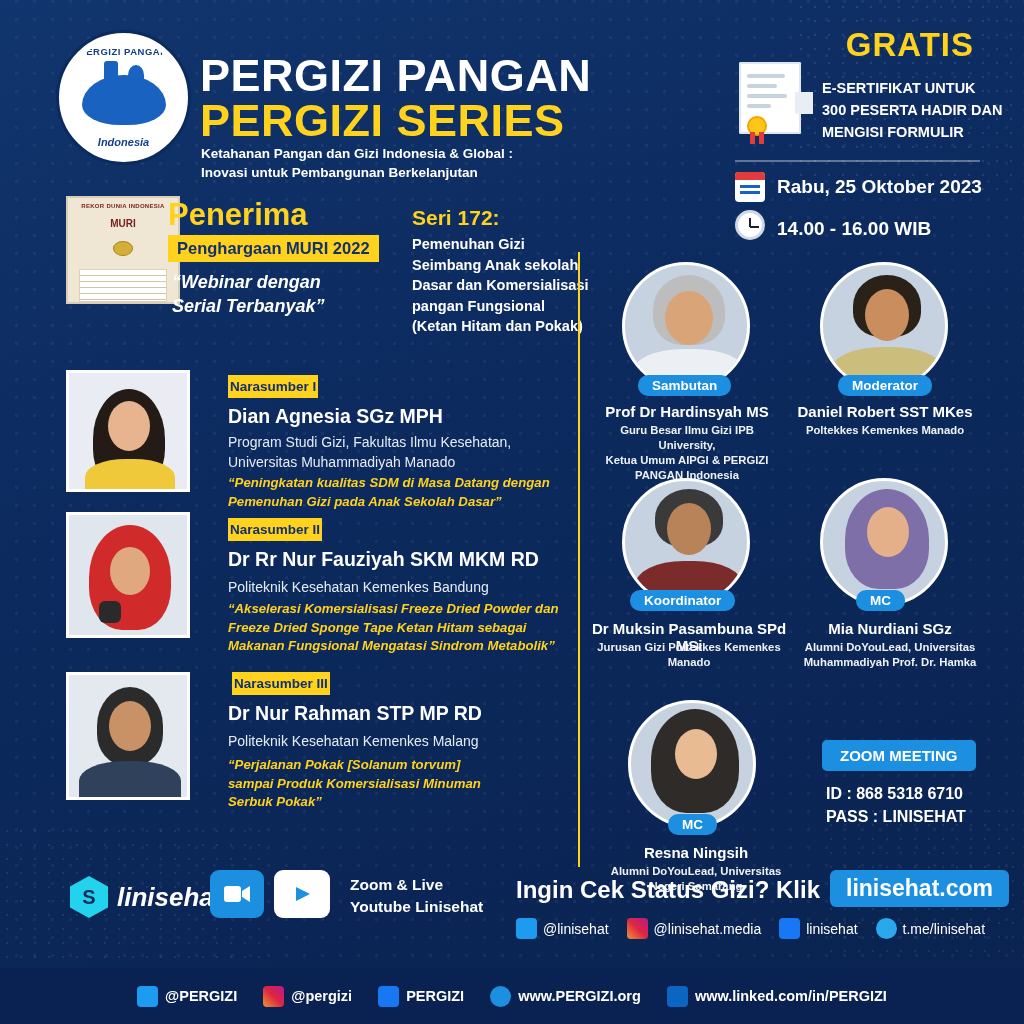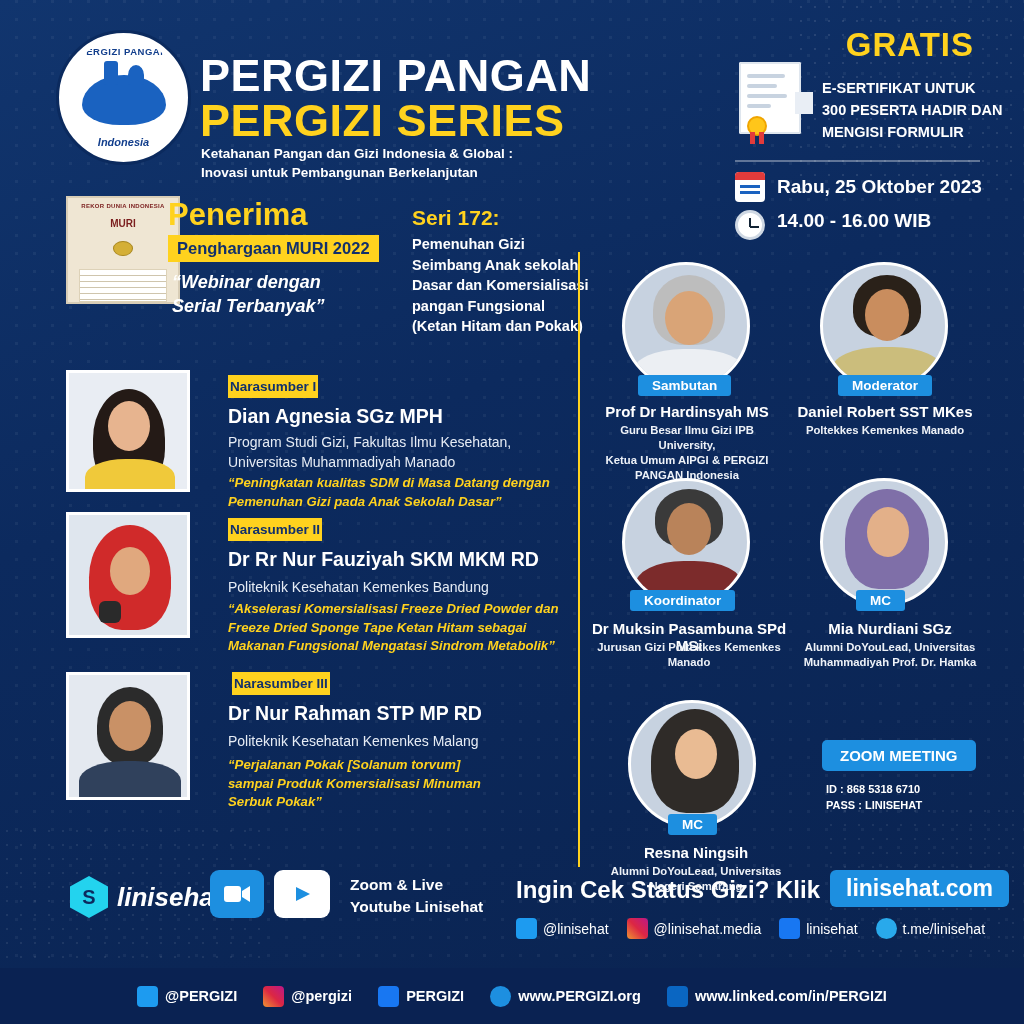--- a/index.html
+++ b/index.html
@@ -49,21 +49,21 @@
     box-shadow:0 0 0 2px #dfe6ee inset;}
   .cert-fold{position:absolute;right:-6px;top:30px;width:18px;height:22px;background:#e9eef5;transform:rotate(0deg);}
   .cert-line{position:absolute;left:12px;height:4px;background:#c8d3e0;border-radius:2px;}
   .cert-seal{position:absolute;left:12px;top:54px;width:20px;height:20px;border-radius:50%;background:#ffc61a;border:2px solid #f0a500;}
   .cert-rib{position:absolute;left:15px;top:70px;width:5px;height:12px;background:#e23b3b;}
   .cert-rib2{position:absolute;left:24px;top:70px;width:5px;height:12px;background:#e23b3b;}
   .cert-text{position:absolute;left:822px;top:78px;color:#fff;font-size:14.5px;font-weight:bold;line-height:1.5;}
 
   .line-sep{position:absolute;left:735px;top:160px;width:245px;height:2px;background:rgba(255,255,255,.35);}
   .date-row{position:absolute;left:735px;top:172px;display:flex;align-items:center;gap:12px;}
-  .time-row{position:absolute;left:735px;top:210px;display:flex;align-items:flex-start;gap:12px;}
+  .time-row{position:absolute;left:735px;top:210px;display:flex;align-items:flex-end;gap:12px;}
   .date-txt{color:#fff;font-size:19px;font-weight:bold;}
   .ico-cal{width:30px;height:30px;border-radius:4px;background:#fff;position:relative;}
   .ico-cal:before{content:"";position:absolute;left:0;top:0;width:100%;height:8px;background:#e23b3b;border-radius:4px 4px 0 0;}
   .ico-cal:after{content:"";position:absolute;left:5px;top:13px;width:20px;height:11px;
     background:repeating-linear-gradient(to bottom,#1a62c0 0 3px,transparent 3px 6px);}
   .ico-clock{width:30px;height:30px;border-radius:50%;background:#fff;border:3px solid #cfd8e3;position:relative;}
   .ico-clock:before{content:"";position:absolute;left:11px;top:5px;width:2px;height:9px;background:#123;transform-origin:bottom;}
   .ico-clock:after{content:"";position:absolute;left:12px;top:13px;width:9px;height:2px;background:#123;}
 
   
@@ -85,27 +85,27 @@
   .ph{position:absolute;border:3px solid #fff;background:#c7d2e0;overflow:hidden;}
   .nara-badge{position:absolute;background:#ffd21e;color:#12306b;font-weight:bold;font-size:13.5px;padding:4px 2px;}
   .nara-name{position:absolute;color:#fff;font-size:19.5px;font-weight:bold;}
   .nara-aff{position:absolute;color:#e6ecf5;font-size:14px;line-height:1.4;}
   .nara-quote{position:absolute;color:#ffd21e;font-size:13.2px;font-weight:bold;font-style:italic;line-height:1.42;}
 
   .vdivider{position:absolute;left:578px;top:252px;width:2px;height:615px;background:#ffd21e;}
 
   
   .circ{position:absolute;width:128px;height:128px;border-radius:50%;border:3px solid #fff;background:#c7d2e0;overflow:hidden;}
-  .role{position:absolute;background:#1d8fe0;color:#fff;font-weight:bold;font-size:13.5px;padding:3px 14px;border-radius:3px;}
+  .role{position:absolute;background:#1d8fe0;color:#fff;font-weight:bold;font-size:13.5px;padding:3px 14px;border-radius:10px;}
   .r-name{position:absolute;color:#fff;font-size:15px;font-weight:bold;text-align:center;}
   .r-aff{position:absolute;color:#eef2f8;font-size:11.3px;font-weight:bold;text-align:center;line-height:1.33;}
 
   
   .zoom-badge{position:absolute;left:822px;top:740px;background:#1d8fe0;color:#fff;font-weight:bold;font-size:15px;padding:7px 18px;border-radius:5px;}
-  .zoom-id{position:absolute;left:826px;top:782px;color:#fff;font-size:11px;font-weight:bold;line-height:1.45;}
+  .zoom-id{position:absolute;left:826px;top:782px;color:#fff;font-size:16px;font-weight:bold;line-height:1.45;}
 
   
   .footer{position:absolute;left:0;bottom:56px;width:100%;height:112px;}
   .lini-logo{position:absolute;left:70px;top:20px;display:flex;align-items:center;gap:9px;}
   .hex{width:38px;height:42px;background:#23d3ee;clip-path:polygon(50% 0,100% 25%,100% 75%,50% 100%,0 75%,0 25%);
     display:flex;align-items:center;justify-content:center;color:#0c2a5e;font-weight:bold;font-size:20px;}
   .lini-txt{color:#fff;font-size:26px;font-weight:bold;font-style:italic;}
   .vidbtn{position:absolute;left:210px;top:14px;width:54px;height:48px;border-radius:9px;background:#1d8fe0;display:flex;align-items:center;justify-content:center;}
   .ytbtn{position:absolute;left:274px;top:14px;width:56px;height:48px;border-radius:9px;background:#fff;display:flex;align-items:center;justify-content:center;}
   .zoomlive{position:absolute;left:350px;top:18px;color:#fff;font-size:15.5px;font-weight:bold;line-height:1.45;}

